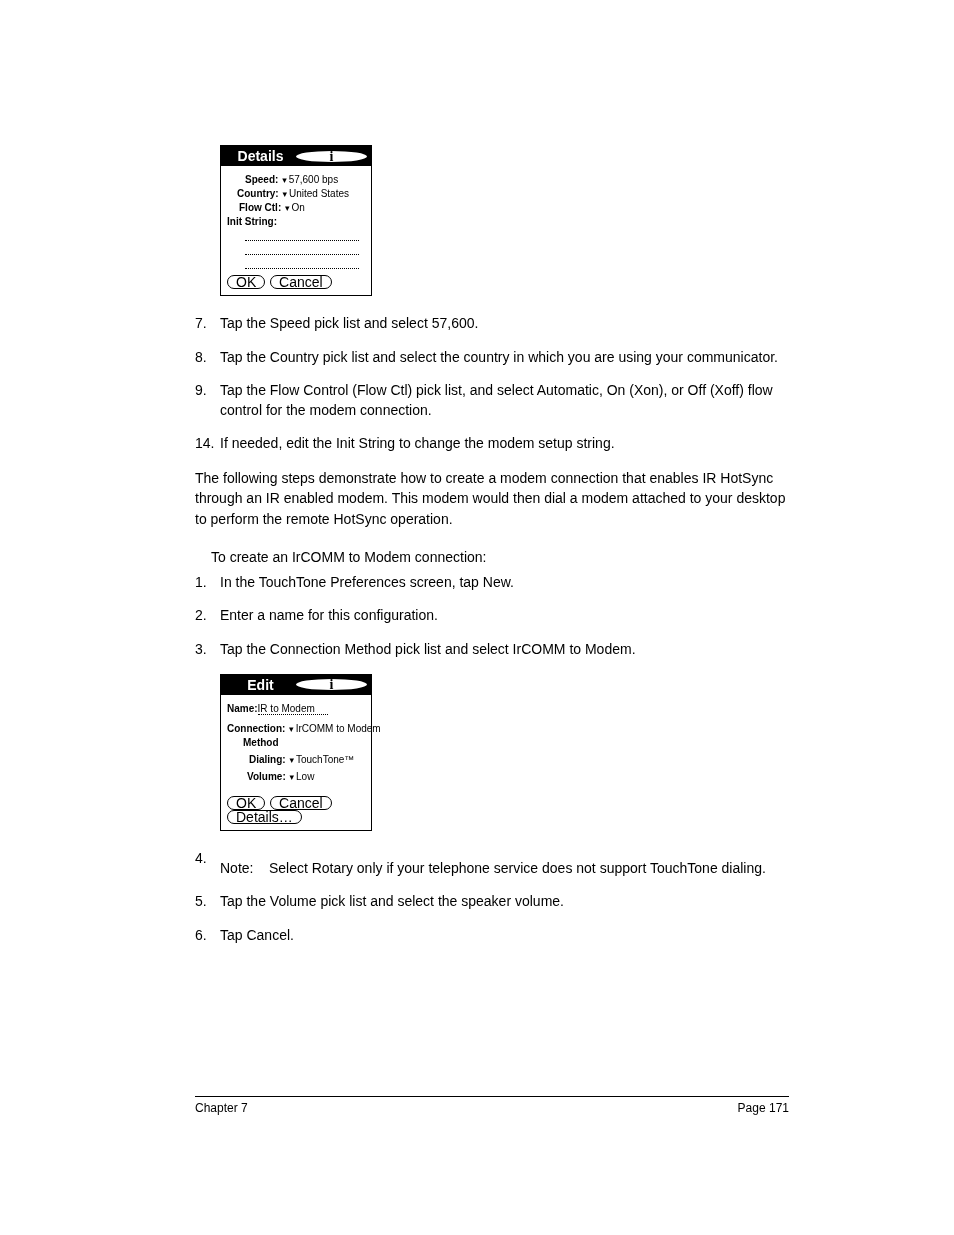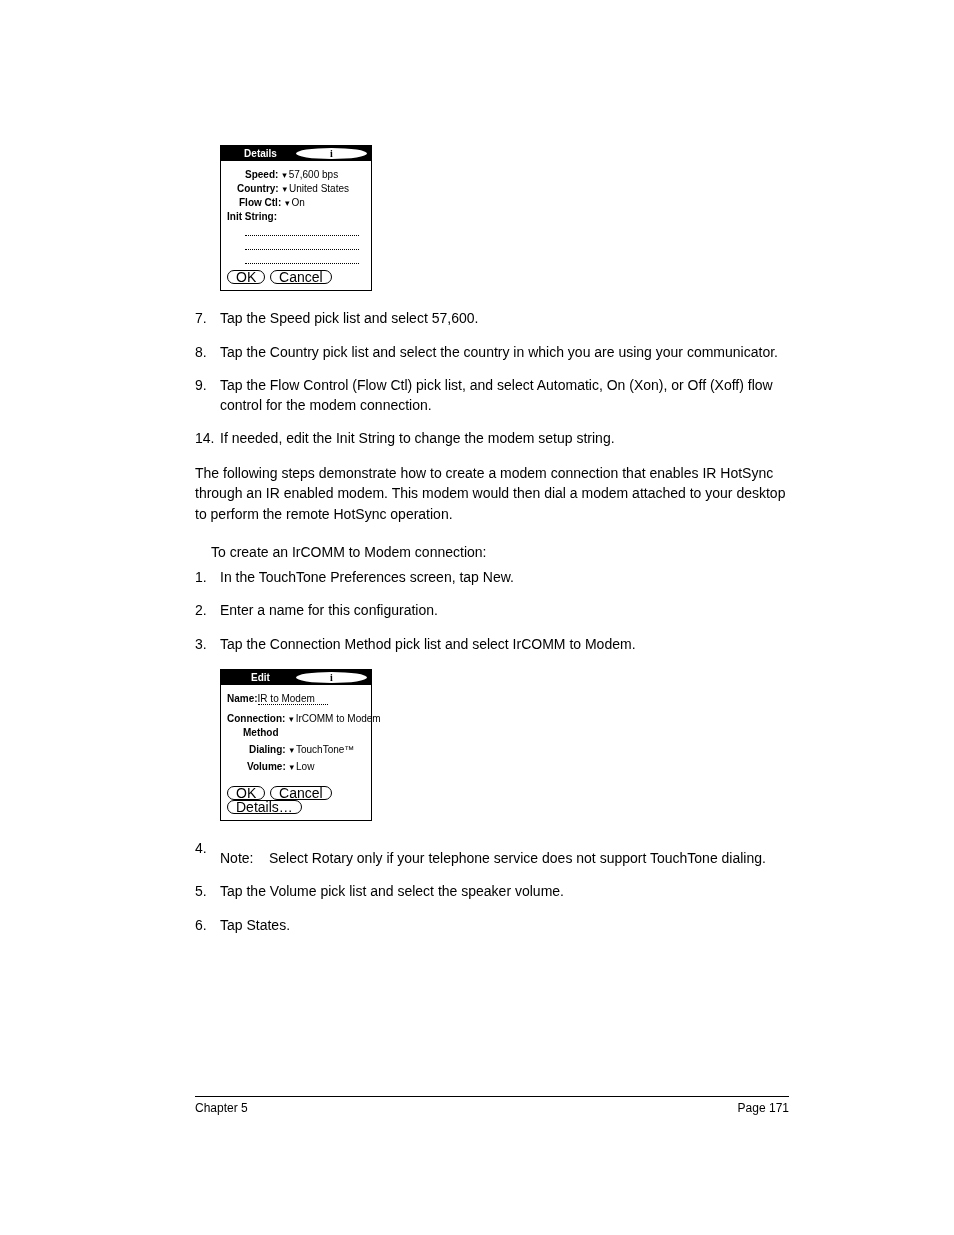--- a/index.html
+++ b/index.html
@@ -22,21 +22,21 @@
     background: #fff;
     width: 150px;
     font-size: 10px;
     margin-left: 25px;
     margin-bottom: 18px;
   }
   .palm-titlebar {
     background: #000;
     color: #fff;
     font-weight: bold;
-    font-size: 10px;
+    font-size: 14px;
     padding: 2px 4px;
     display: flex;
     justify-content: space-between;
     align-items: center;
   }
   .palm-titlebar span { flex: 1; text-align: center; }
   .palm-info {
     display: inline-block;
     background: #fff;
     color: #000;
@@ -252,22 +252,22 @@
             <span>Select Rotary only if your telephone service does not support TouchTone dialing.</span>
           </div>
         </span>
       </li>
     <li>
         <span class="num">5.</span>
         <span class="txt">Tap the Volume pick list and select the speaker volume.</span>
       </li>
     <li>
         <span class="num">6.</span>
-        <span class="txt">Tap States.</span>
+        <span class="txt">Tap Cancel.</span>
       </li>
   </ol>
 
   <div class="footer">
-    <span>Chapter 5</span>
+    <span>Chapter 7</span>
     <span>Page 171</span>
   </div>
 
 </div>
 
 </body></html>

